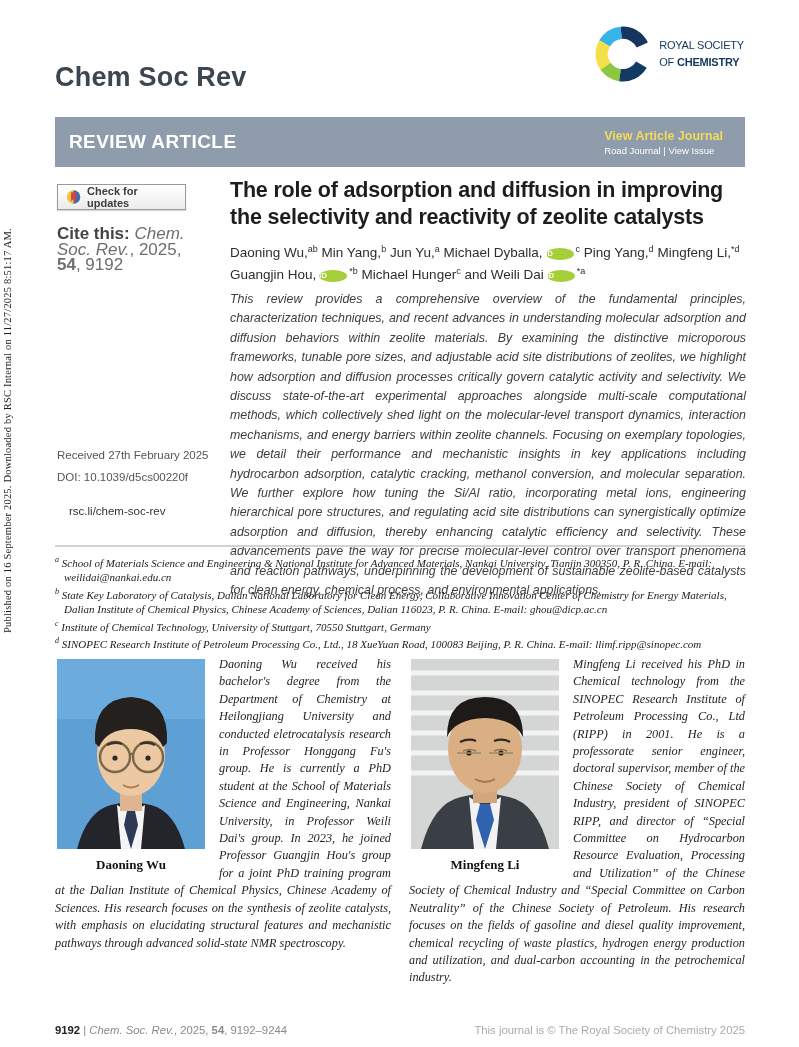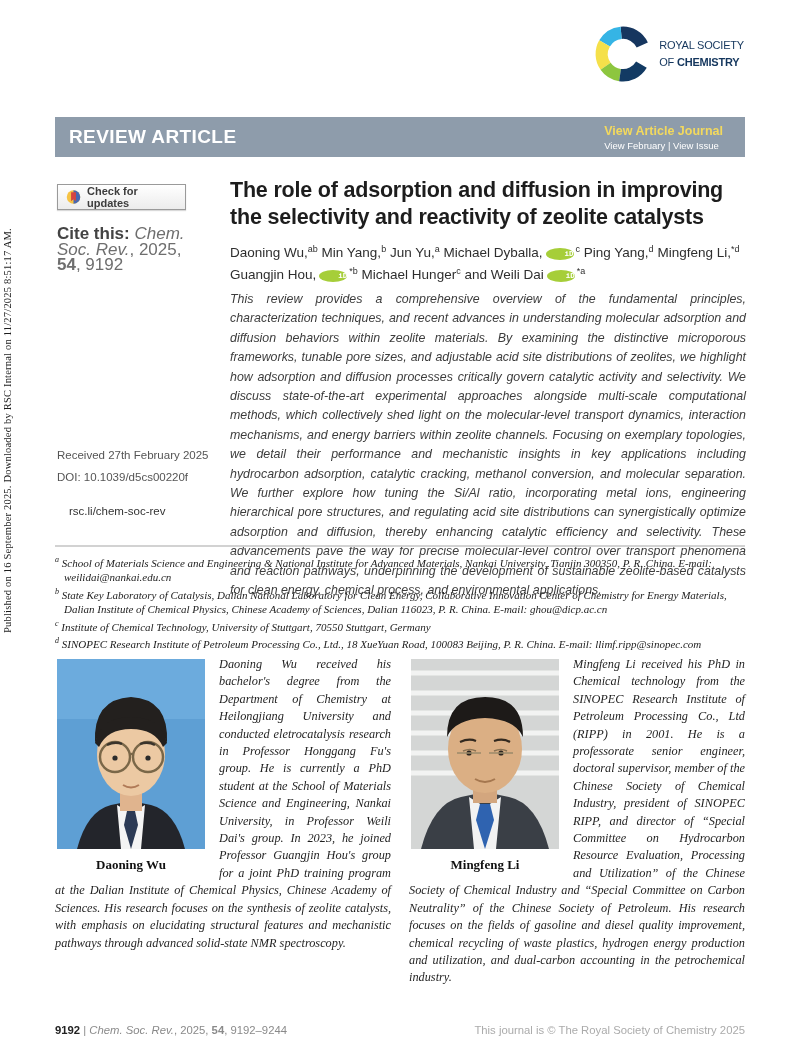--- a/index.html
+++ b/index.html
@@ -17,21 +17,21 @@
     font-family:"Liberation Serif",serif;font-size:10.5px;color:#1c1c1c;letter-spacing:.2px;white-space:nowrap;}
 
   
   .journal-title{position:absolute;left:55px;top:62px;font-size:27px;font-weight:700;color:#3c4650;letter-spacing:.2px;}
   .rsc-logo{position:absolute;right:55px;top:26px;display:flex;align-items:center;gap:8px;}
   .rsc-logo svg{width:56px;height:56px;}
   .rsc-logo-text{font-size:11px;line-height:17px;color:var(--rsc-navy);font-weight:400;letter-spacing:-.2px;}
   .rsc-logo-text b{font-weight:700;}
 
   
-  .banner{position:absolute;left:55px;top:117px;width:690px;height:40px;background:var(--banner-bg);
+  .banner{position:absolute;left:55px;top:117px;width:690px;height:50px;background:var(--banner-bg);
     display:flex;align-items:center;justify-content:space-between;padding:0 22px 0 14px;}
   .article-type{color:#ffffff;font-size:19px;font-weight:700;letter-spacing:.4px;}
   .banner-links{text-align:left;}
   .view-article{display:block;color:var(--accent-yellow);font-size:12.5px;font-weight:700;text-decoration:none;}
   .view-sub{color:#ffffff;font-size:9.5px;margin-top:2px;}
   .view-sub a{color:#ffffff;text-decoration:none;}
 
   
   .check-btn{position:absolute;left:57px;top:184px;width:129px;height:26px;border:1px solid #9a9a9a;border-radius:0;
     background:linear-gradient(#ffffff,#ececec);display:flex;align-items:center;gap:6px;padding:0 8px;cursor:pointer;
@@ -43,21 +43,21 @@
   .cite-vol{font-weight:700;}
   .meta-received{position:absolute;left:57px;top:449px;font-size:11.5px;color:#555;}
   .meta-doi{position:absolute;left:57px;top:471px;font-size:11.5px;color:#555;}
   .meta-link{position:absolute;left:69px;top:505px;font-size:11.5px;color:#333;text-decoration:none;}
 
   
   .title{position:absolute;left:230px;top:177px;width:516px;font-size:21.5px;line-height:27px;font-weight:700;color:#1d1d1d;letter-spacing:-.2px;}
   .authors{position:absolute;left:230px;top:239px;width:516px;font-size:13.5px;line-height:19px;color:#2e2e2e;}
   .authors sup{font-size:9px;color:#2e2e2e;}
   .orcid{display:inline-block;width:28px;height:12px;border-radius:50%;background:var(--orcid-green);color:#fff;
-    font-size:7.5px;font-weight:700;text-align:right;line-height:12px;margin:0 2px 0 3px;vertical-align:1px;cursor:pointer;font-family:Liberation Mono, monospace;}
+    font-size:7.5px;font-weight:700;text-align:left;line-height:12px;margin:0 2px 0 3px;vertical-align:1px;cursor:pointer;}
   .abstract{position:absolute;left:230px;top:290px;width:516px;font-size:12.4px;line-height:19.4px;color:#3d3d3d;text-align:justify;font-style:italic;}
 
   
   .foot-rule{position:absolute;left:55px;top:545px;width:690px;height:2px;background:#d2d2d2;}
   .footnotes{position:absolute;left:55px;top:553px;width:690px;font-family:"Liberation Serif",serif;
     font-style:italic;font-size:11px;line-height:14.6px;color:#222;}
   .footnote{padding-left:9px;text-indent:-9px;}
   .footnote sup{font-size:8px;}
 
   
@@ -76,40 +76,41 @@
   .footer-vol{font-weight:700;}
   .footer-right{color:#ababab;}
 </style>
 </head>
 <body>
 
 <div class="page">
 
   <div class="watermark">Published on 16 September 2025. Downloaded by RSC Internal on 11/27/2025 8:51:17 AM.</div>
 
+  <h1 class="journal-title">Chem Soc Rev</h1>
   <div class="rsc-logo">
     <svg viewBox="0 0 100 100">
       <path d="M 84.4 33.9 A 38 38 0 0 0 46.7 12.1" fill="none" stroke="#16365f" stroke-width="22"></path>
       <path d="M 46.7 12.1 A 38 38 0 0 0 17.1 31" fill="none" stroke="#35b4e5" stroke-width="22"></path>
       <path d="M 17.1 31 A 38 38 0 0 0 18.9 71.8" fill="none" stroke="#f5e04a" stroke-width="22"></path>
       <path d="M 18.9 71.8 A 38 38 0 0 0 44.7 87.6" fill="none" stroke="#8dc63f" stroke-width="22"></path>
       <path d="M 44.7 87.6 A 38 38 0 0 0 82.9 69" fill="none" stroke="#123a63" stroke-width="22"></path>
     </svg>
     <div class="rsc-logo-text">
       <span>ROYAL SOCIETY</span><br>
       <span>OF </span><b>CHEMISTRY</b>
     </div>
   </div>
 
   <div class="banner">
     <span class="article-type">REVIEW ARTICLE</span>
     <div class="banner-links">
       <a href="#" class="view-article">View Article Journal</a>
       <div class="view-sub">
-        <a href="#">View February</a><span> | </span><a href="#">View Issue</a>
+        <a href="#">Road Journal</a><span> | </span><a href="#">View Issue</a>
       </div>
     </div>
   </div>
 
   <div class="check-btn">
     <svg width="16" height="16" viewBox="0 0 16 16">
       <circle cx="8" cy="8" r="7.2" fill="#f6c344"></circle>
       <path d="M8 .8 A 7.2 7.2 0 0 1 8 15.2 Z" fill="#4668b2"></path>
       <path d="M5.4 3 h5.2 v9.4 l-2.6 -2 l-2.6 2 Z" fill="#d64541"></path>
     </svg>

